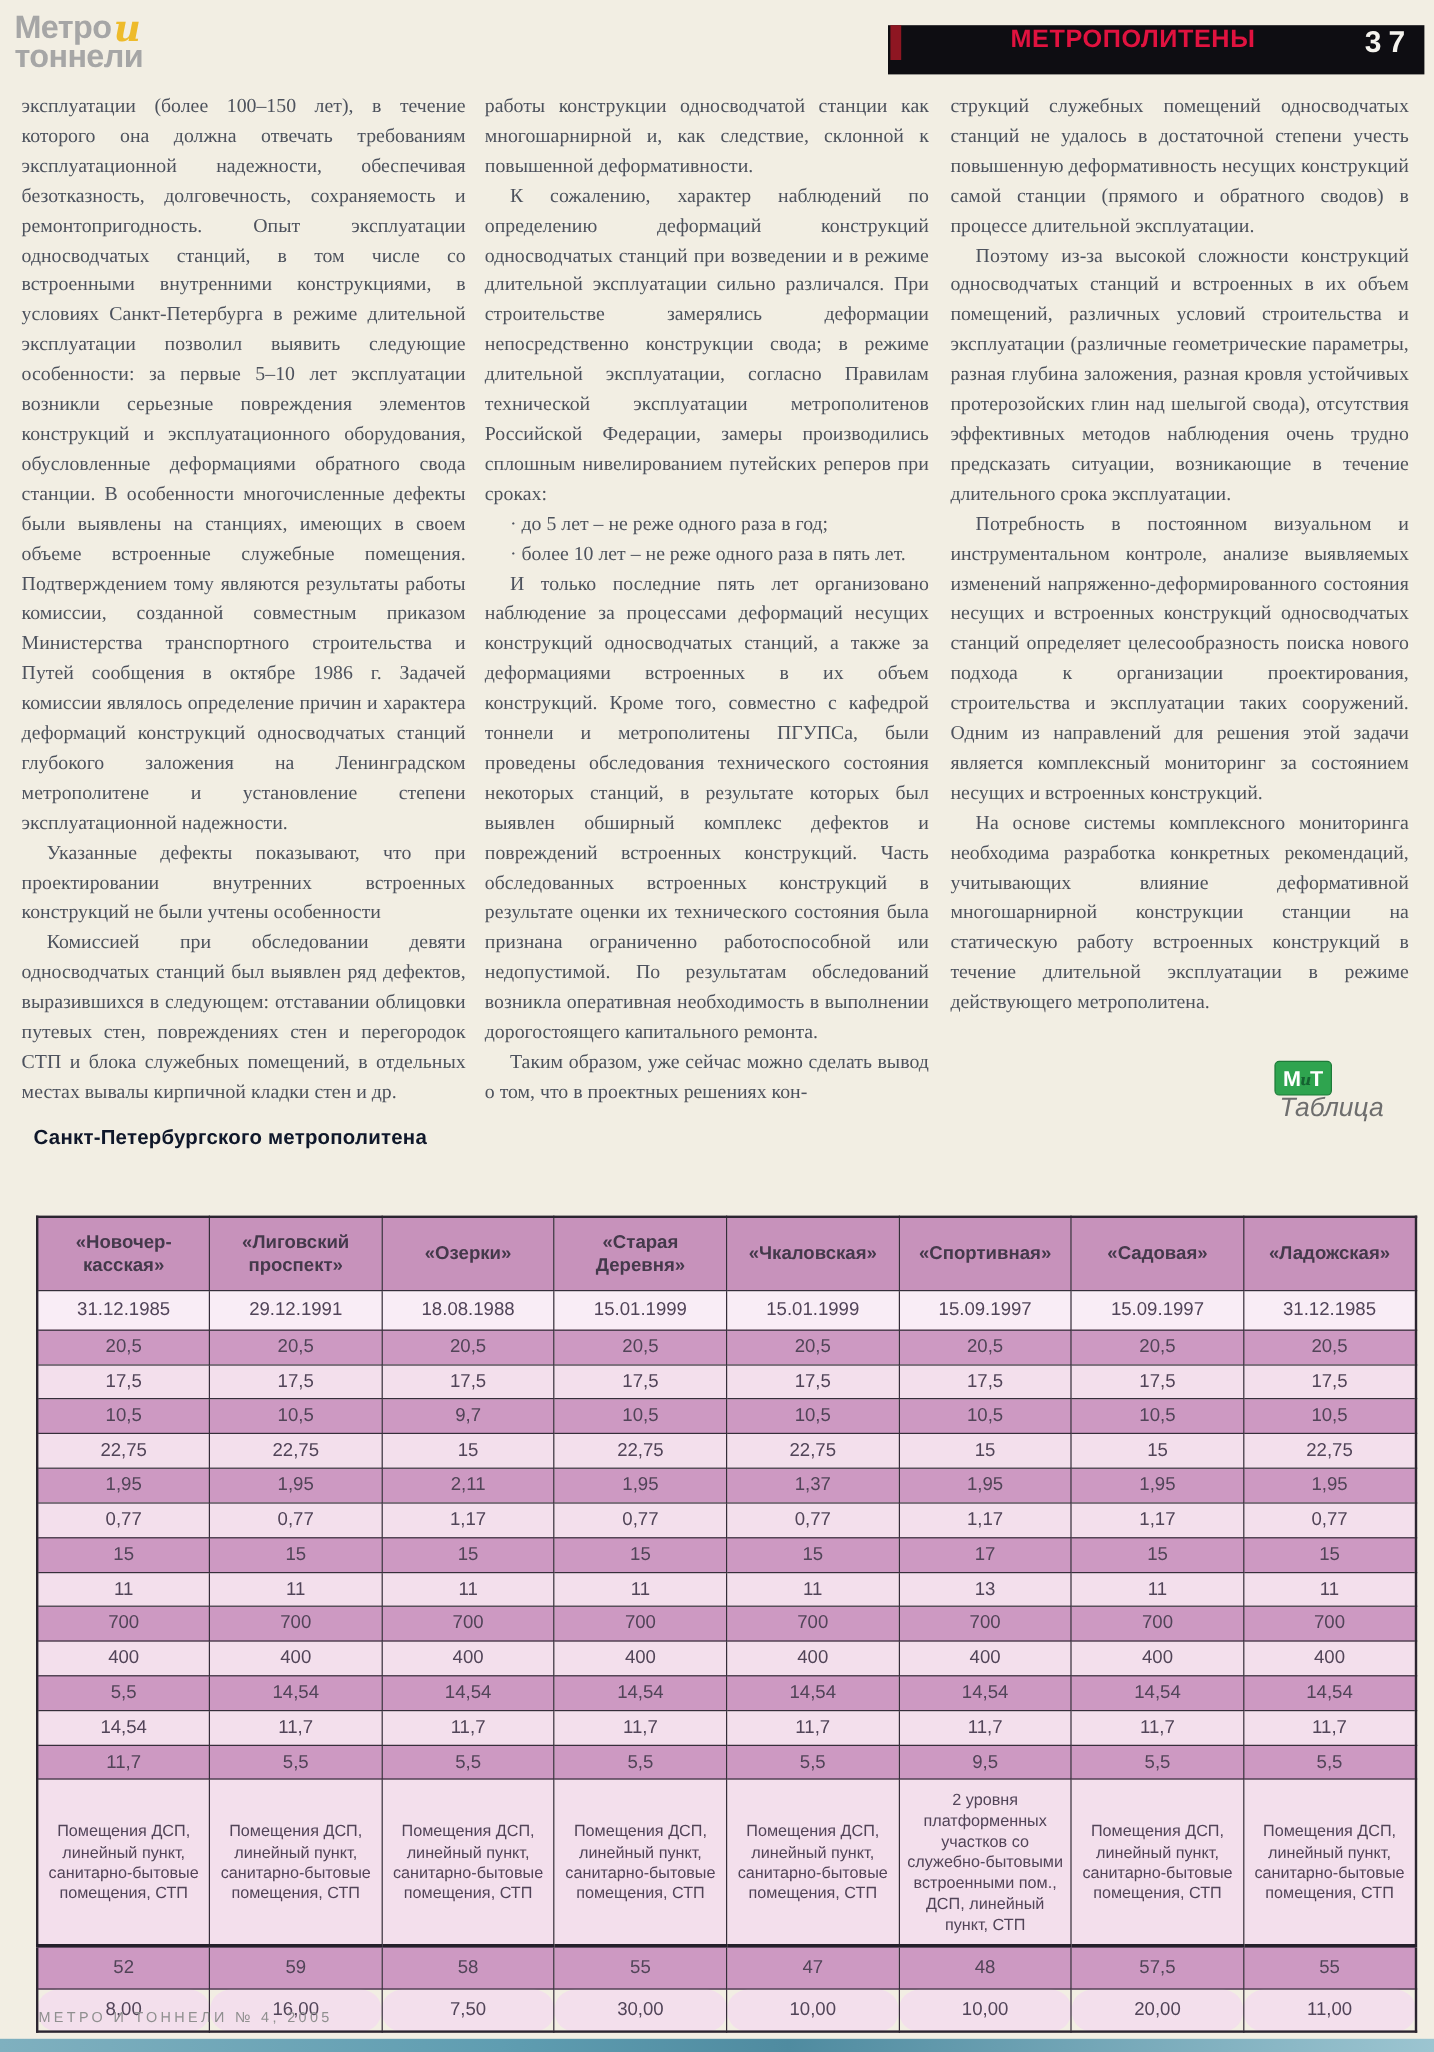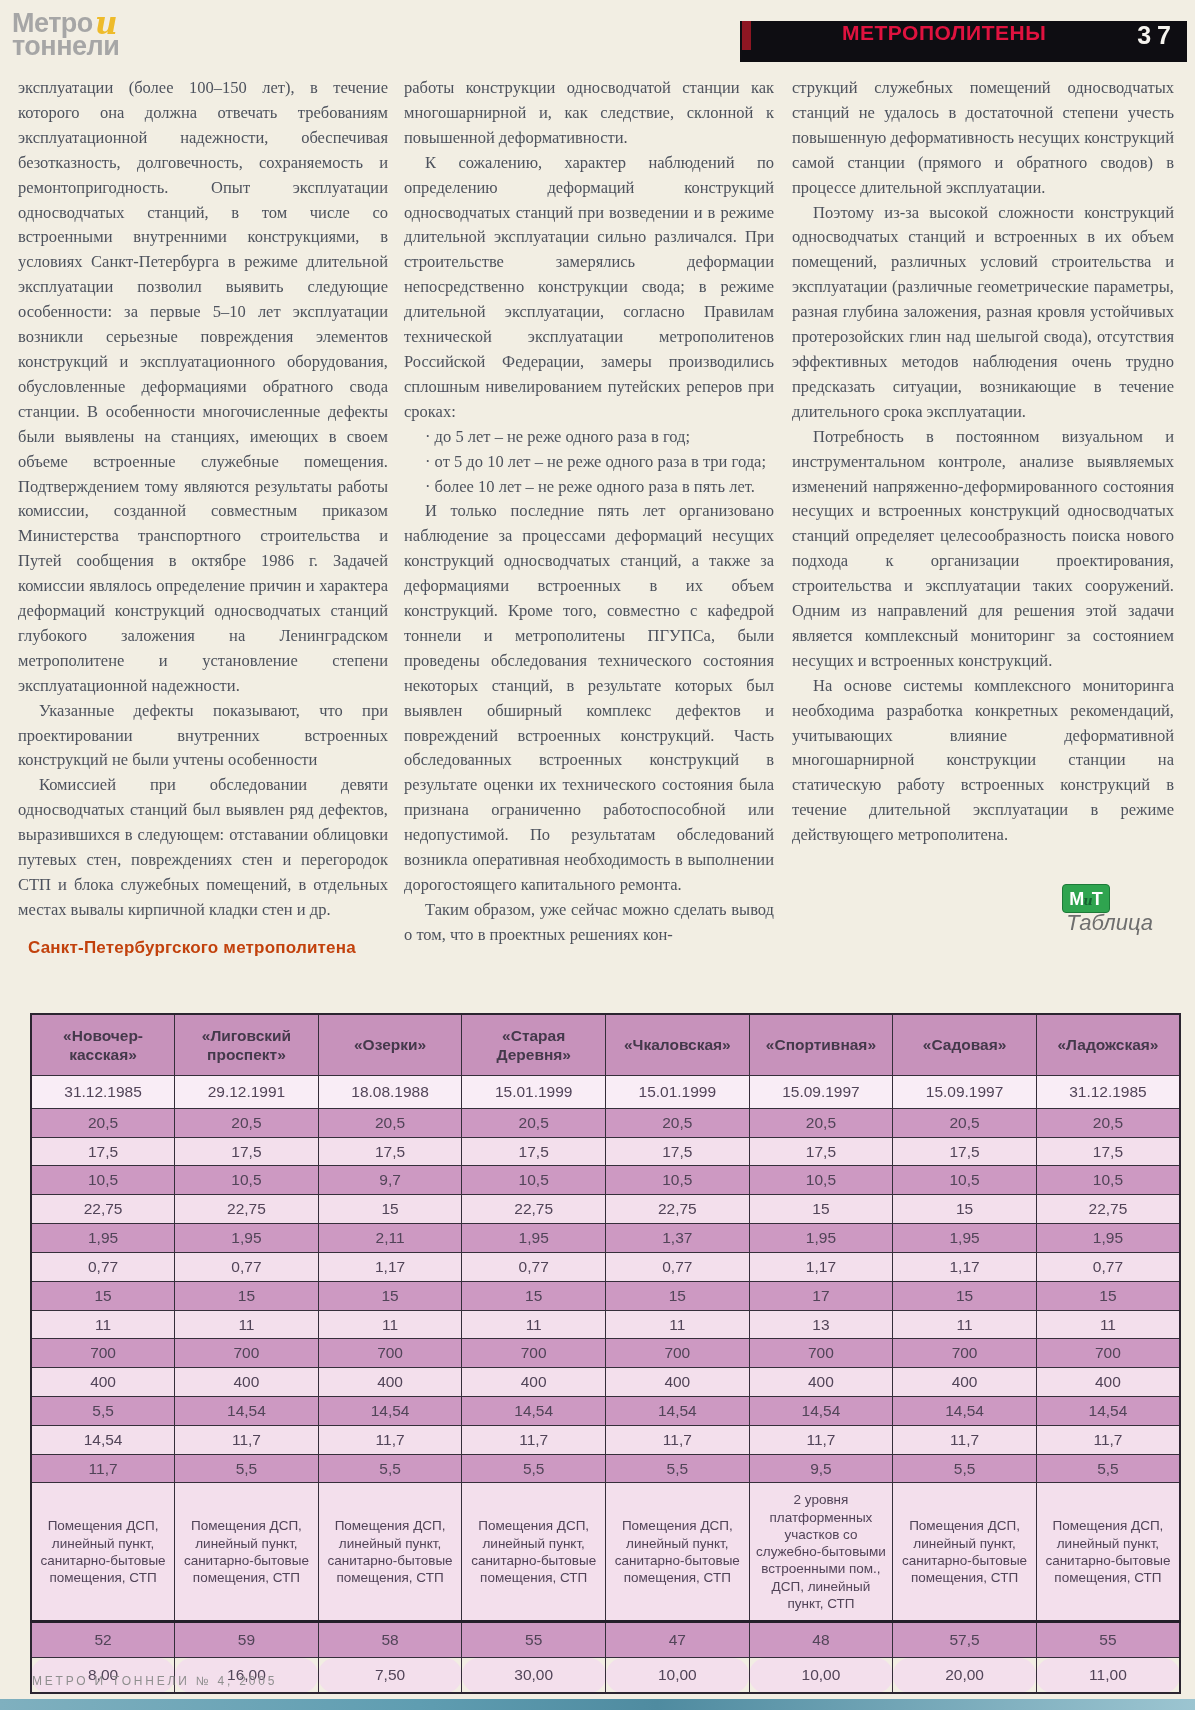--- a/index.html
+++ b/index.html
@@ -61,21 +61,21 @@
     color:#ffffff;font-weight:bold;font-size:18px;
     display:flex;align-items:center;justify-content:center;line-height:1;
   }
   .mt-badge .mini{color:#156231;font-family:"DejaVu Serif",serif;font-style:italic;font-size:13px;margin:3px -1px 0 -1px;}
   .table-label{
     position:absolute;right:42px;top:910px;
     font-style:italic;font-size:22px;color:#6e6e6e;
   }
   .table-caption{
     position:absolute;left:28px;top:938px;
-    font-weight:bold;font-size:17px;color:#c2410c;letter-spacing:0.2px;
+    font-weight:bold;font-size:17px;color:#0f172a;letter-spacing:0.2px;
   }
   
   .table-wrap{position:absolute;left:30px;top:966px;width:1151px;}
   table{border-collapse:collapse;width:100%;table-layout:fixed;margin-top:47px;}
   th,td{
     border:1.5px solid #352e3a;
     text-align:center;vertical-align:middle;
   }
   table{border:2.5px solid #2b2530;}
   th{
@@ -118,21 +118,20 @@
 
 <div class="column col-0">
     <p class="">эксплуатации (более 100–150 лет), в течение которого она должна отвечать требованиям эксплуатационной надежности, обеспечивая безотказность, долговечность, сохраняемость и ремонтопригодность. Опыт эксплуатации односводчатых станций, в том числе со встроенными внутренними конструкциями, в условиях Санкт-Петербурга в режиме длительной эксплуатации позволил выявить следующие особенности: за первые 5–10 лет эксплуатации возникли серьезные повреждения элементов конструкций и эксплуатационного оборудования, обусловленные деформациями обратного свода станции. В особенности многочисленные дефекты были выявлены на станциях, имеющих в своем объеме встроенные служебные помещения. Подтверждением тому являются результаты работы комиссии, созданной совместным приказом Министерства транспортного строительства и Путей сообщения в октябре 1986 г. Задачей комиссии являлось определение причин и характера деформаций конструкций односводчатых станций глубокого заложения на Ленинградском метрополитене и установление степени эксплуатационной надежности.</p>
     <p class="ind">Указанные дефекты показывают, что при проектировании внутренних встроенных конструкций не были учтены особенности</p>
     <p class="ind">Комиссией при обследовании девяти односводчатых станций был выявлен ряд дефектов, выразившихся в следующем: отставании облицовки путевых стен, повреждениях стен и перегородок СТП и блока служебных помещений, в отдельных местах вывалы кирпичной кладки стен и др.</p>
   </div>
 <div class="column col-1">
     <p class="">работы конструкции односводчатой станции как многошарнирной и, как следствие, склонной к повышенной деформативности.</p>
     <p class="ind">К сожалению, характер наблюдений по определению деформаций конструкций односводчатых станций при возведении и в режиме длительной эксплуатации сильно различался. При строительстве замерялись деформации непосредственно конструкции свода; в режиме длительной эксплуатации, согласно Правилам технической эксплуатации метрополитенов Российской Федерации, замеры производились сплошным нивелированием путейских реперов при сроках:</p>
     <p class="ind">· до 5 лет – не реже одного раза в год;</p>
-    <p class="ind">· от 5 до 10 лет – не реже одного раза в три года;</p>
     <p class="ind">· более 10 лет – не реже одного раза в пять лет.</p>
     <p class="ind">И только последние пять лет организовано наблюдение за процессами деформаций несущих конструкций односводчатых станций, а также за деформациями встроенных в их объем конструкций. Кроме того, совместно с кафедрой тоннели и метрополитены ПГУПСа, были проведены обследования технического состояния некоторых станций, в результате которых был выявлен обширный комплекс дефектов и повреждений встроенных конструкций. Часть обследованных встроенных конструкций в результате оценки их технического состояния была признана ограниченно работоспособной или недопустимой. По результатам обследований возникла оперативная необходимость в выполнении дорогостоящего капитального ремонта.</p>
     <p class="ind">Таким образом, уже сейчас можно сделать вывод о том, что в проектных решениях кон-</p>
   </div>
 <div class="column col-2">
     <p class="">струкций служебных помещений односводчатых станций не удалось в достаточной степени учесть повышенную деформативность несущих конструкций самой станции (прямого и обратного сводов) в процессе длительной эксплуатации.</p>
     <p class="ind">Поэтому из-за высокой сложности конструкций односводчатых станций и встроенных в их объем помещений, различных условий строительства и эксплуатации (различные геометрические параметры, разная глубина заложения, разная кровля устойчивых протерозойских глин над шелыгой свода), отсутствия эффективных методов наблюдения очень трудно предсказать ситуации, возникающие в течение длительного срока эксплуатации.</p>
     <p class="ind">Потребность в постоянном визуальном и инструментальном контроле, анализе выявляемых изменений напряженно-деформированного состояния несущих и встроенных конструкций односводчатых станций определяет целесообразность поиска нового подхода к организации проектирования, строительства и эксплуатации таких сооружений. Одним из направлений для решения этой задачи является комплексный мониторинг за состоянием несущих и встроенных конструкций.</p>
     <p class="ind">На основе системы комплексного мониторинга необходима разработка конкретных рекомендаций, учитывающих влияние деформативной многошарнирной конструкции станции на статическую работу встроенных конструкций в течение длительной эксплуатации в режиме действующего метрополитена.</p>
   </div>

